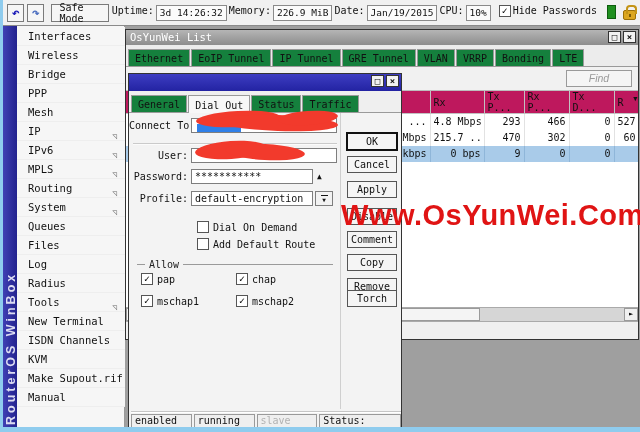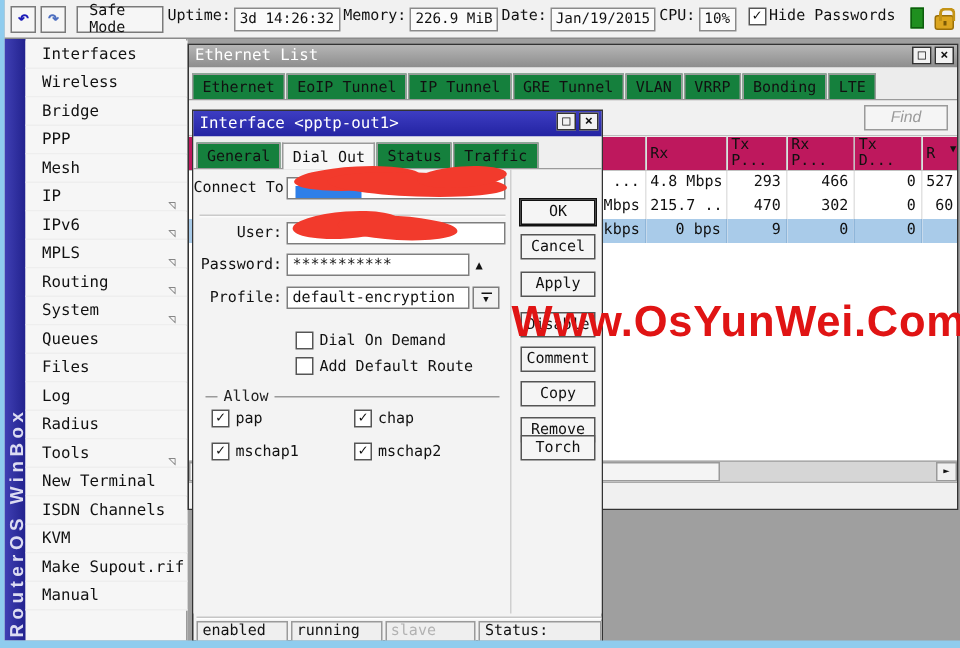--- a/index.html
+++ b/index.html
@@ -37,21 +37,21 @@
 
   
   .win { position:absolute; left:125px; top:29px; width:514px; height:311px; background:#f4f4f4; border:1px solid #333; z-index:10; }
   .win-title { height:15px; background:linear-gradient(180deg,#b5b5b5,#8d8d8d); color:#fff; font-size:10.5px; line-height:15px; padding-left:4px; display:flex; }
   .win-ctl { margin-left:auto; display:flex; gap:2px; padding:1px 2px; }
   .wbtn { width:13px; height:12px; background:#f2f2f2; border:1px solid #333; font-size:9px; line-height:10px; text-align:center; font-weight:bold; color:#111; }
   .tabs { height:22px; background:#ececec; border-bottom:1px solid #9a9a9a; display:flex; align-items:flex-end; padding-left:2px; font-size:10px; }
   .tab { border:1px solid #9a9a9a; border-bottom:none; background:#15803d; padding:3px 6px 2px 6px; margin-right:1px; white-space:nowrap; }
   .tab.active { background:#f7f7f7; padding-top:4px; position:relative; top:1px; }
   .toolbar { height:24px; background:#f1f1f1; border-bottom:1px solid #bdbdbd; position:relative; }
-  .find-btn { position:absolute; right:6px; top:3px; width:56px; height:17px; border:1px solid #9a9a9a; background:#f5f5f5; color:#9a9a9a; font-style:italic; font-size:10.5px; text-align:center; line-height:15px; font-family:"Liberation Sans",sans-serif; }
+  .find-btn { position:absolute; right:6px; top:3px; width:66px; height:17px; border:1px solid #9a9a9a; background:#f5f5f5; color:#9a9a9a; font-style:italic; font-size:10.5px; text-align:center; line-height:15px; font-family:"Liberation Sans",sans-serif; }
   .tbl-wrap { position:absolute; left:0; top:61px; width:512px; height:216px; background:#fff; overflow:hidden; }
   table.grid { border-collapse:collapse; table-layout:fixed; width:513px; font-size:10px; }
   table.grid th { background:#be185d; border-right:1px solid #c2c2c2; border-bottom:1px solid #c2c2c2; font-weight:normal; text-align:left; height:16px; padding:0 3px; position:relative; }
   table.grid td { border-right:1px solid #e2e2e2; height:16px; padding:0 3px; text-align:right; white-space:nowrap; overflow:hidden; }
   tr.sel td { background:#a9cbe9; border-right:1px solid #8fb6d9; }
   .sort-ico { position:absolute; right:1px; top:4px; font-size:7px; }
   .hscroll { position:absolute; left:0; top:277px; width:512px; height:14px; background:#d6d6d6; border-top:1px solid #aaa; }
   .hthumb { position:absolute; left:0; top:0; width:354px; height:13px; background:#f4f4f4; border:1px solid #9a9a9a; }
   .harrow { position:absolute; right:0; top:0; width:14px; height:13px; background:#f0f0f0; border:1px solid #9a9a9a; font-size:7px; text-align:center; line-height:11px; color:#111; }
   .win-status { position:absolute; left:0; top:291px; width:512px; height:18px; background:#f0f0f0; border-top:1px solid #aaa; }
@@ -143,21 +143,21 @@
     <div class="mi"><span>New Terminal</span></div>
     <div class="mi"><span>ISDN Channels</span></div>
     <div class="mi"><span>KVM</span></div>
     <div class="mi"><span>Make Supout.rif</span></div>
     <div class="mi"><span>Manual</span></div>
   </div>
 </div>
 
 <div class="win">
   <div class="win-title">
-    <span>Ethernet List</span>
+    <span>OsYunWei List</span>
     <span class="win-ctl">
       <span class="wbtn">□</span>
       <span class="wbtn">×</span>
     </span>
   </div>
   <div class="tabs">
     <span class="tab">Ethernet</span>
     <span class="tab">EoIP Tunnel</span>
     <span class="tab">IP Tunnel</span>
     <span class="tab">GRE Tunnel</span>
@@ -217,21 +217,20 @@
   </div>
   <div class="hscroll">
     <span class="hthumb"></span>
     <span class="harrow">►</span>
   </div>
   <div class="win-status"></div>
 </div>
 
 <div class="dlg">
   <div class="dlg-title">
-    <span>Interface &lt;pptp-out1&gt;</span>
     <span class="win-ctl">
       <span class="wbtn">□</span>
       <span class="wbtn">×</span>
     </span>
   </div>
   <div class="dlg-tabs">
     <span class="tab">General</span>
     <span class="tab active">Dial Out</span>
     <span class="tab">Status</span>
     <span class="tab">Traffic</span>

